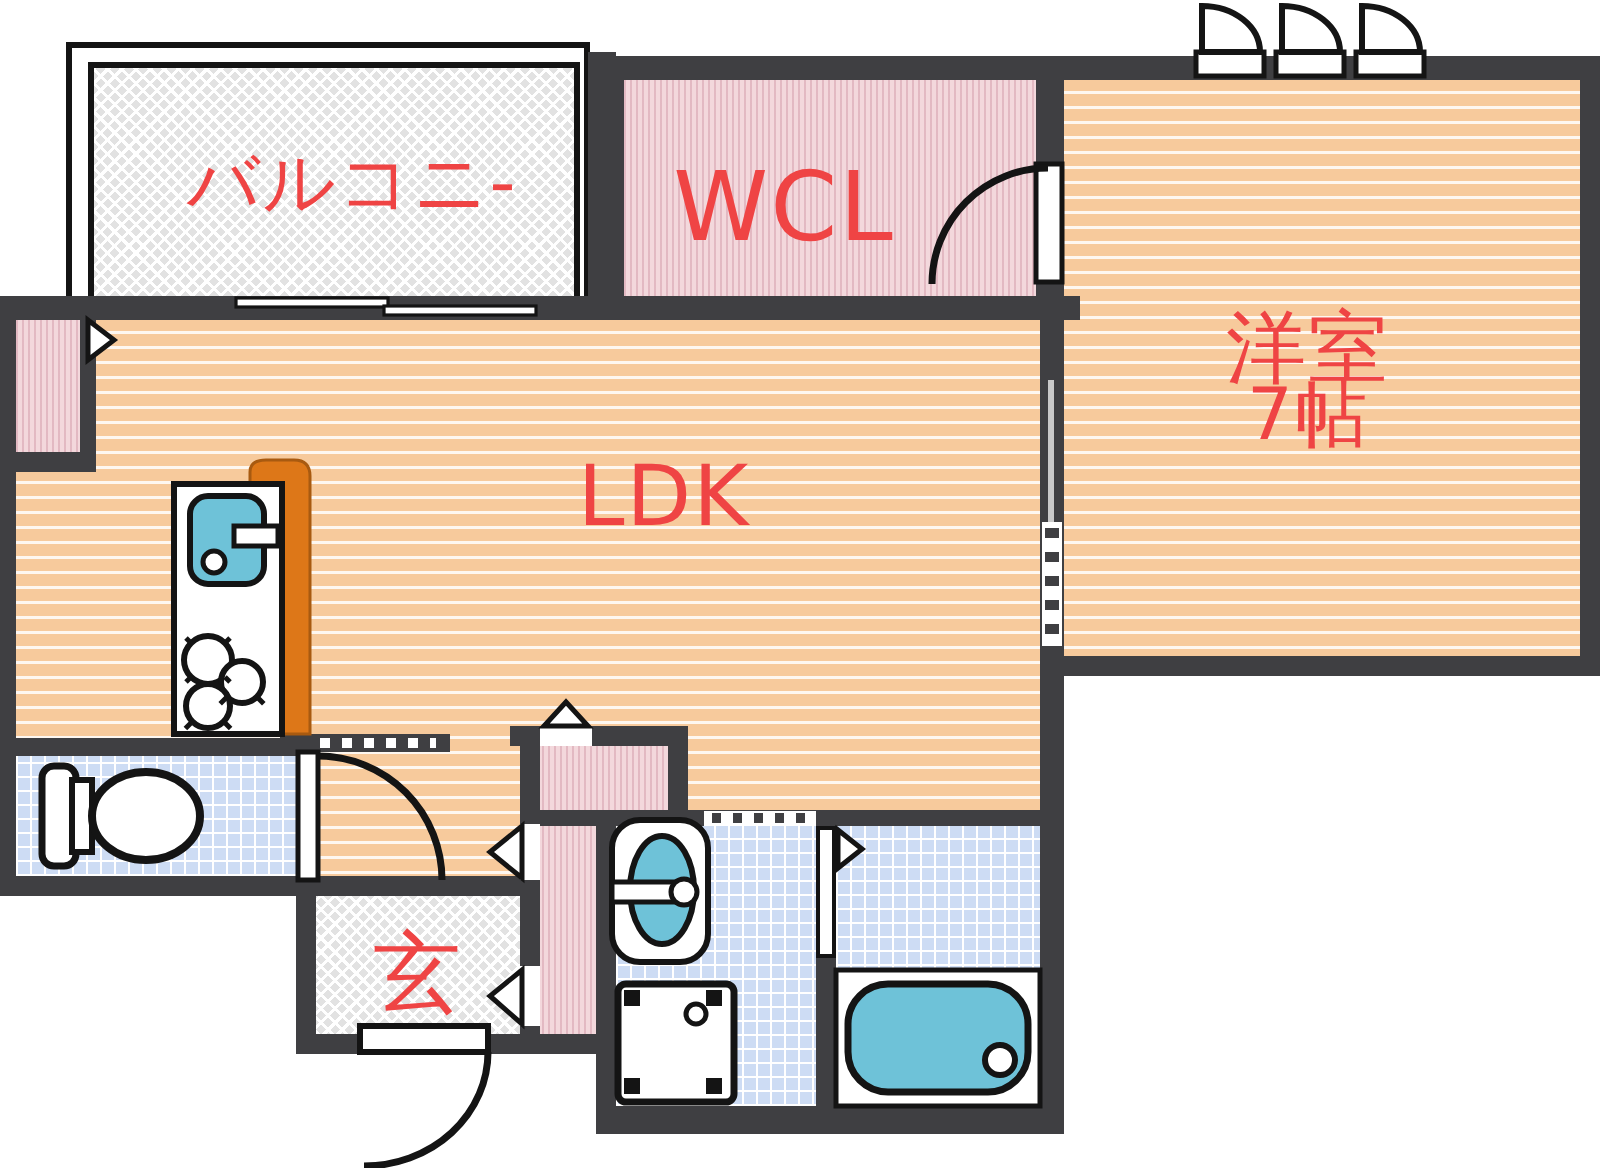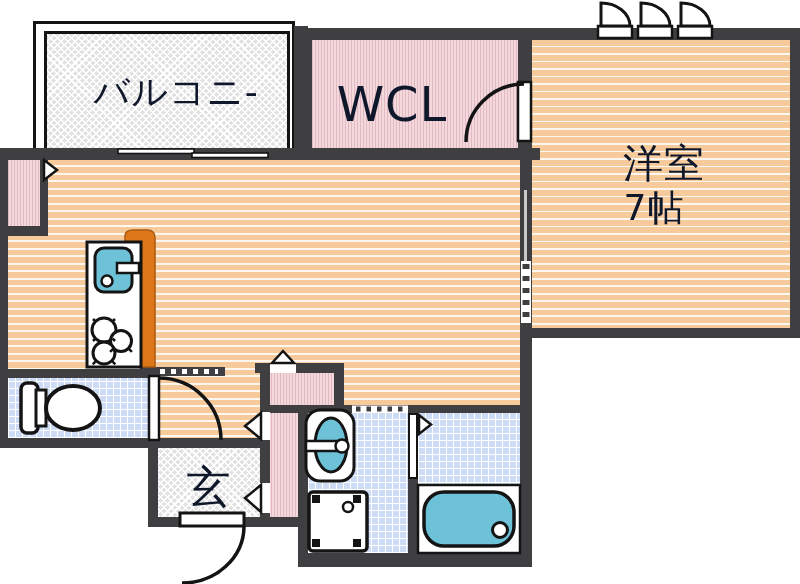--- a/index.html
+++ b/index.html
@@ -11,21 +11,21 @@
         background-image:repeating-linear-gradient(180deg,rgba(255,255,255,.85) 0 1.6px,rgba(255,255,255,0) 1.6px 7.5px);}
   .pink{position:absolute;background:#f3d8dc;
         background-image:repeating-linear-gradient(90deg,rgba(213,160,173,.55) 0 1px,rgba(0,0,0,0) 1px 3px);}
   .hatch{position:absolute;background-color:#e2e2e2;
         background-image:repeating-linear-gradient(45deg,#fff 0 1.5px,rgba(0,0,0,0) 1.5px 5px),
                          repeating-linear-gradient(-45deg,#fff 0 1.5px,rgba(0,0,0,0) 1.5px 5px);}
   .tile{position:absolute;background:#cddcf4;
         background-image:repeating-linear-gradient(0deg,#fff 0 1px,rgba(0,0,0,0) 1px 7px),
                          repeating-linear-gradient(90deg,#fff 0 1px,rgba(0,0,0,0) 1px 7px);}
   .white{position:absolute;background:#fff;}
-  .label{position:absolute;transform:translate(-50%,-50%);font-weight:500;color:#0f172a;
+  .label{position:absolute;transform:translate(-50%,-50%);font-weight:500;color:#ef4444;
          white-space:nowrap;letter-spacing:1px;}
   svg{position:absolute;left:0;top:0;}
 </style>
 </head>
 <body>
 
 <div id="plan">
 
   <div class="wood" style="left:532px;top:38px;width:258px;height:290px;"></div>
   <div class="wood" style="left:8px;top:158px;width:512px;height:247px;"></div>
@@ -182,16 +182,17 @@
 
     <g>
       <rect x="418" y="485" width="102" height="68" fill="#fff" stroke="#141414" stroke-width="2.5"></rect>
       <rect x="424" y="492" width="90" height="54" rx="20" fill="#6ec2d8" stroke="#141414" stroke-width="3.5"></rect>
       <circle cx="500" cy="530" r="7.5" fill="#fff" stroke="#141414" stroke-width="3"></circle>
     </g>
   </svg>
 
   <div class="label" style="left:176px;top:92px;font-size:36px;">バルコニ-</div>
   <div class="label" style="left:392px;top:104px;font-size:48px;">WCL</div>
-  <div class="label" style="left:654px;top:163px;font-size:40px;margin-left:10px;">洋室</div>
+  <div class="label" style="left:654px;top:174px;font-size:40px;">洋室</div>
   <div class="label" style="left:654px;top:208px;font-size:36px;">7帖</div>
+  <div class="label" style="left:332px;top:248px;font-size:42px;">LDK</div>
   <div class="label" style="left:209px;top:487px;font-size:44px;">玄</div>
 </div>
 
 </body></html>

